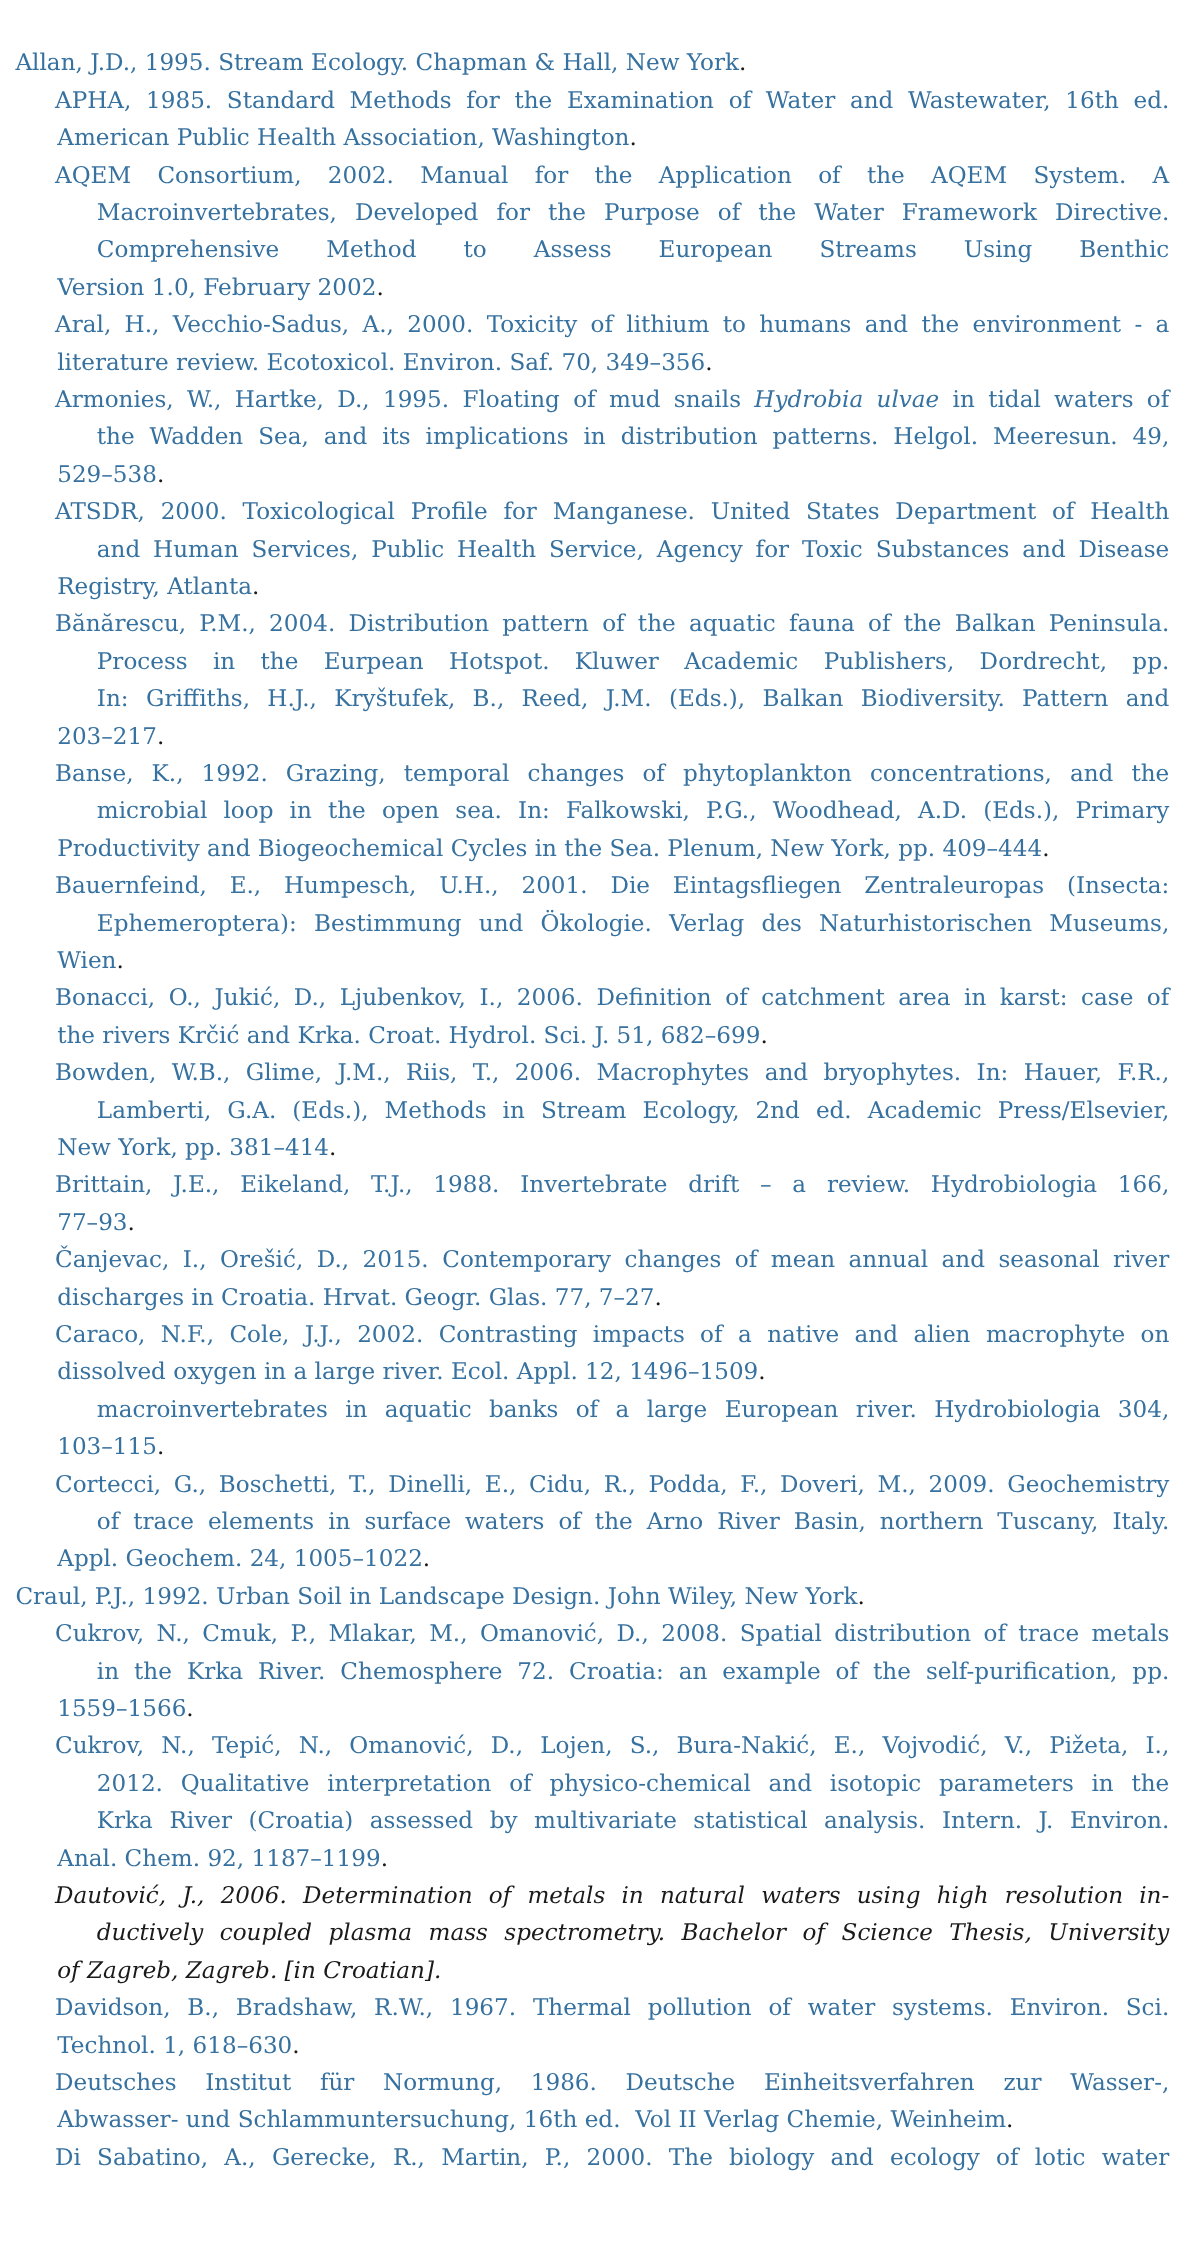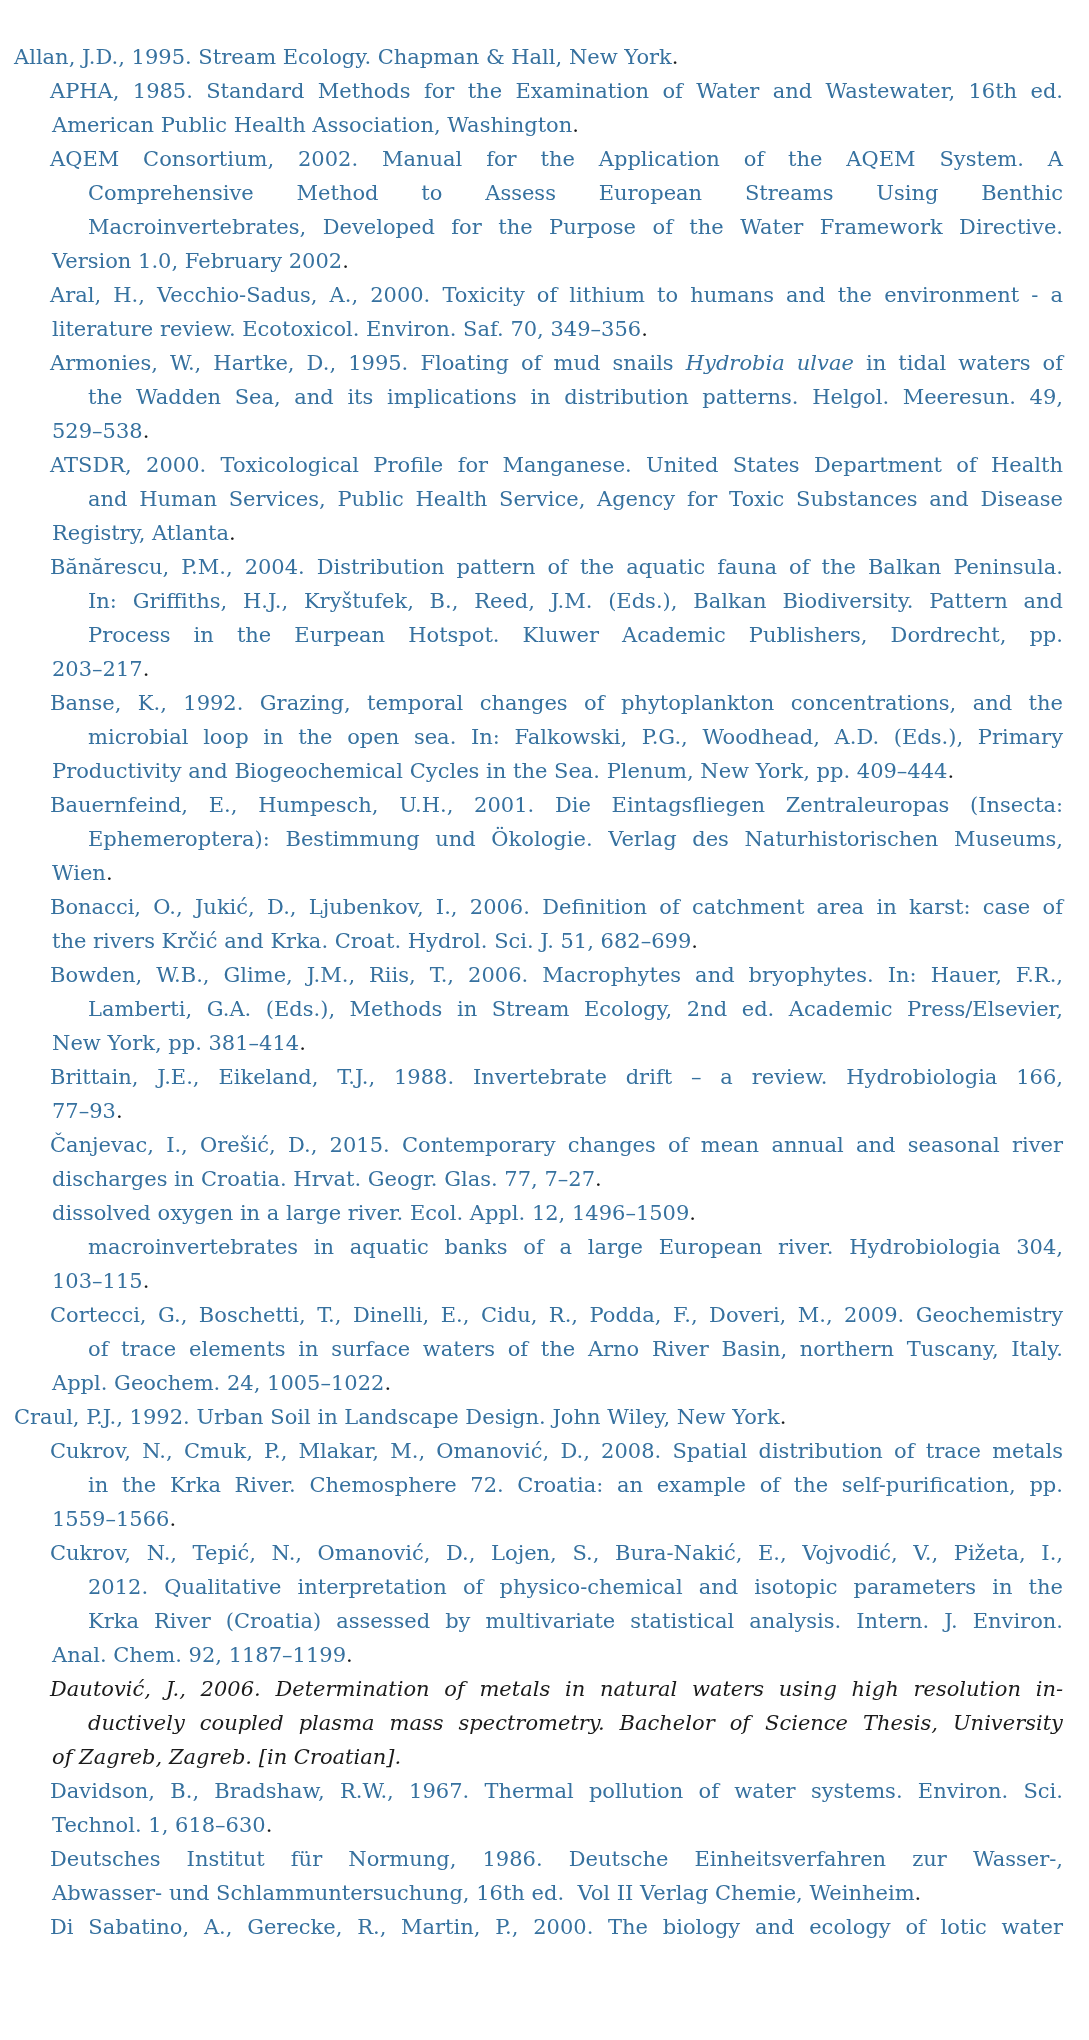--- a/index.html
+++ b/index.html
@@ -40,42 +40,42 @@
 <main class="refs" id="ref-list">
     <div class="ref">
       <div class="line first"><span class="seg-link">Allan, J.D., 1995. Stream Ecology. Chapman &amp; Hall, New York</span><span class="seg-dot">.</span></div>
     </div>
     <div class="ref">
       <div class="line first just"><span class="seg-link">APHA, 1985. Standard Methods for the Examination of Water and Wastewater, 16th ed.</span></div>
       <div class="line"><span class="seg-link">American Public Health Association, Washington</span><span class="seg-dot">.</span></div>
     </div>
     <div class="ref">
       <div class="line first just"><span class="seg-link">AQEM Consortium, 2002. Manual for the Application of the AQEM System. A</span></div>
+      <div class="line just"><span class="seg-link">Macroinvertebrates, Developed for the Purpose of the Water Framework Directive.</span></div>
       <div class="line just"><span class="seg-link">Comprehensive Method to Assess European Streams Using Benthic</span></div>
-      <div class="line just"><span class="seg-link">Macroinvertebrates, Developed for the Purpose of the Water Framework Directive.</span></div>
       <div class="line"><span class="seg-link">Version 1.0, February 2002</span><span class="seg-dot">.</span></div>
     </div>
     <div class="ref">
       <div class="line first just"><span class="seg-link">Aral, H., Vecchio-Sadus, A., 2000. Toxicity of lithium to humans and the environment - a</span></div>
       <div class="line"><span class="seg-link">literature review. Ecotoxicol. Environ. Saf. 70, 349–356</span><span class="seg-dot">.</span></div>
     </div>
     <div class="ref">
       <div class="line first just"><span class="seg-link">Armonies, W., Hartke, D., 1995. Floating of mud snails </span><span class="seg-ital">Hydrobia ulvae</span><span class="seg-link"> in tidal waters of</span></div>
       <div class="line just"><span class="seg-link">the Wadden Sea, and its implications in distribution patterns. Helgol. Meeresun. 49,</span></div>
       <div class="line"><span class="seg-link">529–538</span><span class="seg-dot">.</span></div>
     </div>
     <div class="ref">
       <div class="line first just"><span class="seg-link">ATSDR, 2000. Toxicological Profile for Manganese. United States Department of Health</span></div>
       <div class="line just"><span class="seg-link">and Human Services, Public Health Service, Agency for Toxic Substances and Disease</span></div>
       <div class="line"><span class="seg-link">Registry, Atlanta</span><span class="seg-dot">.</span></div>
     </div>
     <div class="ref">
       <div class="line first just"><span class="seg-link">Bănărescu, P.M., 2004. Distribution pattern of the aquatic fauna of the Balkan Peninsula.</span></div>
+      <div class="line just"><span class="seg-link">Process in the Eurpean Hotspot. Kluwer Academic Publishers, Dordrecht, pp.</span></div>
       <div class="line just"><span class="seg-link">In: Griffiths, H.J., Kryštufek, B., Reed, J.M. (Eds.), Balkan Biodiversity. Pattern and</span></div>
-      <div class="line just"><span class="seg-link">Process in the Eurpean Hotspot. Kluwer Academic Publishers, Dordrecht, pp.</span></div>
       <div class="line"><span class="seg-link">203–217</span><span class="seg-dot">.</span></div>
     </div>
     <div class="ref">
       <div class="line first just"><span class="seg-link">Banse, K., 1992. Grazing, temporal changes of phytoplankton concentrations, and the</span></div>
       <div class="line just"><span class="seg-link">microbial loop in the open sea. In: Falkowski, P.G., Woodhead, A.D. (Eds.), Primary</span></div>
       <div class="line"><span class="seg-link">Productivity and Biogeochemical Cycles in the Sea. Plenum, New York, pp. 409–444</span><span class="seg-dot">.</span></div>
     </div>
     <div class="ref">
       <div class="line first just"><span class="seg-link">Bauernfeind, E., Humpesch, U.H., 2001. Die Eintagsfliegen Zentraleuropas (Insecta:</span></div>
       <div class="line just"><span class="seg-link">Ephemeroptera): Bestimmung und Ökologie. Verlag des Naturhistorischen Museums,</span></div>
@@ -92,20 +92,21 @@
     </div>
     <div class="ref">
       <div class="line first just"><span class="seg-link">Brittain, J.E., Eikeland, T.J., 1988. Invertebrate drift – a review. Hydrobiologia 166,</span></div>
       <div class="line"><span class="seg-link">77–93</span><span class="seg-dot">.</span></div>
     </div>
     <div class="ref">
       <div class="line first just"><span class="seg-link">Čanjevac, I., Orešić, D., 2015. Contemporary changes of mean annual and seasonal river</span></div>
       <div class="line"><span class="seg-link">discharges in Croatia. Hrvat. Geogr. Glas. 77, 7–27</span><span class="seg-dot">.</span></div>
     </div>
     <div class="ref">
+      <div class="line first just"><span class="seg-link">Caraco, N.F., Cole, J.J., 2002. Contrasting impacts of a native and alien macrophyte on</span></div>
       <div class="line"><span class="seg-link">dissolved oxygen in a large river. Ecol. Appl. 12, 1496–1509</span><span class="seg-dot">.</span></div>
     </div>
     <div class="ref">
       <div class="line just"><span class="seg-link">macroinvertebrates in aquatic banks of a large European river. Hydrobiologia 304,</span></div>
       <div class="line"><span class="seg-link">103–115</span><span class="seg-dot">.</span></div>
     </div>
     <div class="ref">
       <div class="line first just"><span class="seg-link">Cortecci, G., Boschetti, T., Dinelli, E., Cidu, R., Podda, F., Doveri, M., 2009. Geochemistry</span></div>
       <div class="line just"><span class="seg-link">of trace elements in surface waters of the Arno River Basin, northern Tuscany, Italy.</span></div>
       <div class="line"><span class="seg-link">Appl. Geochem. 24, 1005–1022</span><span class="seg-dot">.</span></div>

